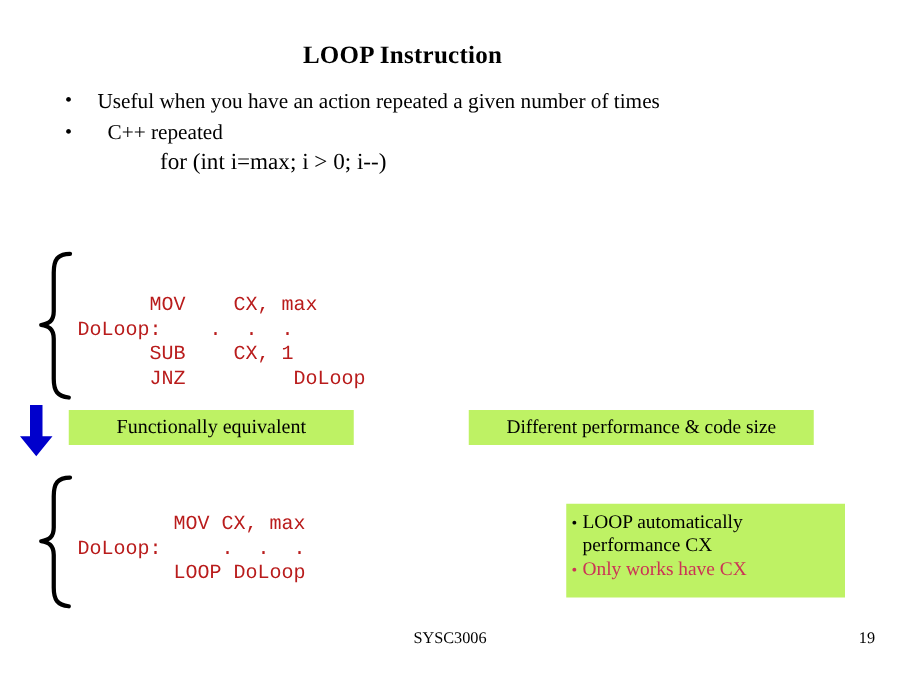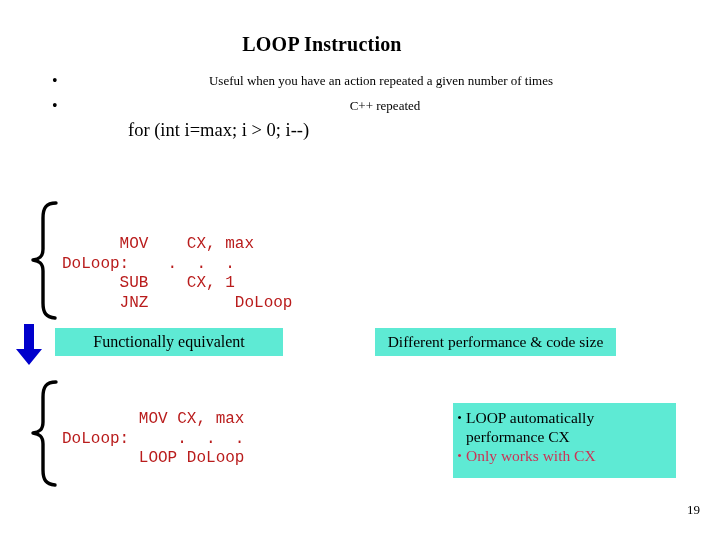--- a/index.html
+++ b/index.html
@@ -48,23 +48,22 @@
   }
   .bullet-glyph {
     flex: 0 0 auto;
     width: 26px;
     text-align: left;
     font-size: 16px;
     line-height: 25px;
   }
   .bullet-text {
     flex: 1 1 auto;
-    font-size: 13px;
-    line-height: 25px;
-    text-align: center;
+    font-size: 17px;
+    line-height: 25px;
   }
   #bullet-row-2 .bullet-glyph { width: 34px; }
   .sub-line {
     font-size: 18.5px;
     line-height: 25px;
     margin-left: 76px;
   }
 
   
   .code-block {
@@ -89,36 +88,36 @@
   
   #down-arrow {
     position: absolute;
     left: 14px;
     top: 324px;
   }
 
   
   .gray-box {
     position: absolute;
-    background: #5eead4;
+    background: #bef264;
     color: #000000;
   }
   #banner-equivalent {
     left: 55px;
     top: 328px;
     width: 228px;
     height: 28px;
     line-height: 28px;
     font-size: 16px;
     text-align: center;
   }
   #banner-performance {
     left: 375px;
     top: 328px;
-    width: 241px;
+    width: 276px;
     height: 28px;
     line-height: 28px;
     font-size: 15.5px;
     text-align: center;
   }
   #callout-box {
     left: 453px;
     top: 403px;
     width: 223px;
     height: 75px;
@@ -218,19 +217,20 @@
 DoLoop:     .  .  .
         LOOP DoLoop</pre>
 
   <div class="gray-box" id="callout-box">
     <div class="callout-row" id="callout-row-1">
       <span class="callout-glyph">•</span>
       <span class="callout-text">LOOP automatically performance CX</span>
     </div>
     <div class="callout-row callout-red" id="callout-row-2">
       <span class="callout-glyph">•</span>
-      <span class="callout-text">Only works with CX</span>
+      <span class="callout-text">Only works have CX</span>
     </div>
   </div>
 
+  <div id="footer-course">SYSC3006</div>
   <div id="footer-page">19</div>
 
 </div>
 
 </body></html>

